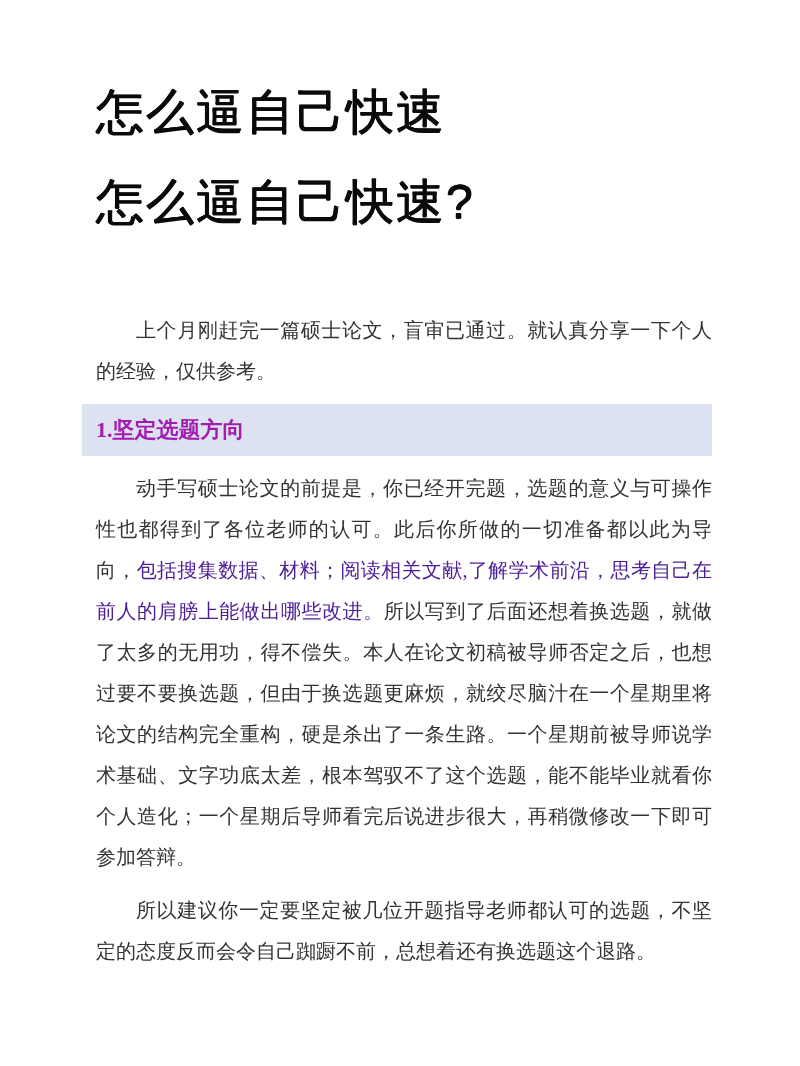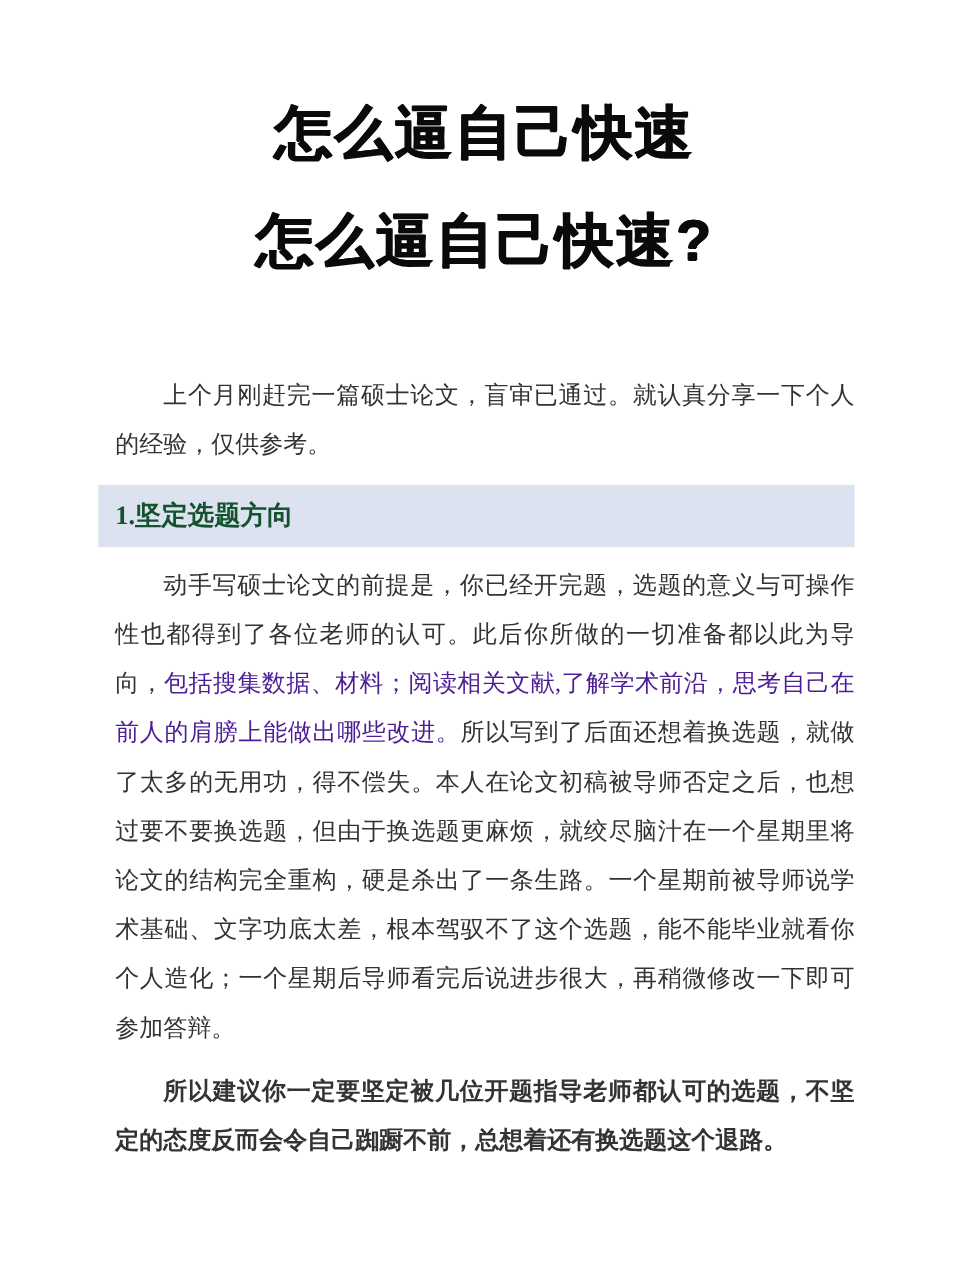--- a/index.html
+++ b/index.html
@@ -10,47 +10,47 @@
     margin: 0 auto;
     background: #ffffff;
     box-sizing: border-box;
     padding: 88px 88px 0 96px;
     overflow: hidden;
     font-family: "Liberation Serif", "DejaVu Serif", serif;
     color: #333333;
   }
   .title-line {
     font-family: "Liberation Sans", "DejaVu Sans", sans-serif;
-    font-weight: 700;
+    font-weight: 400;
     font-size: 48px;
     line-height: 1;
     letter-spacing: 2px;
     color: #0a0a0a;
-    text-align: center;
+    text-align: left;
     margin: 0 0 42px 0;
     
     text-shadow: 0.6px 0 0 #0a0a0a, -0.6px 0 0 #0a0a0a, 0 0.6px 0 #0a0a0a;
   }
   .title-line.last { margin-bottom: 0; }
   p.body-para {
     font-size: 20px;
     line-height: 41px;
     text-align: justify;
     text-indent: 2em;
     margin: 0;
     color: #333333;
   }
   p.intro { margin-top: 84px; }
-  p.follow { margin-top: 12px; font-weight: bold; }
+  p.follow { margin-top: 12px; }
   .section-head {
     box-sizing: border-box;
     font-size: 22px;
     font-weight: bold;
     line-height: 30px;
-    color: #14532d;
+    color: #a21caf;
     background: #dde2f1;
     padding: 11px 14px;
     margin: 12px 0 12px -14px;
   }
   .inline-link { color: #4c1d95; }
 </style>
 </head>
 <body>
 
 <div class="page">

